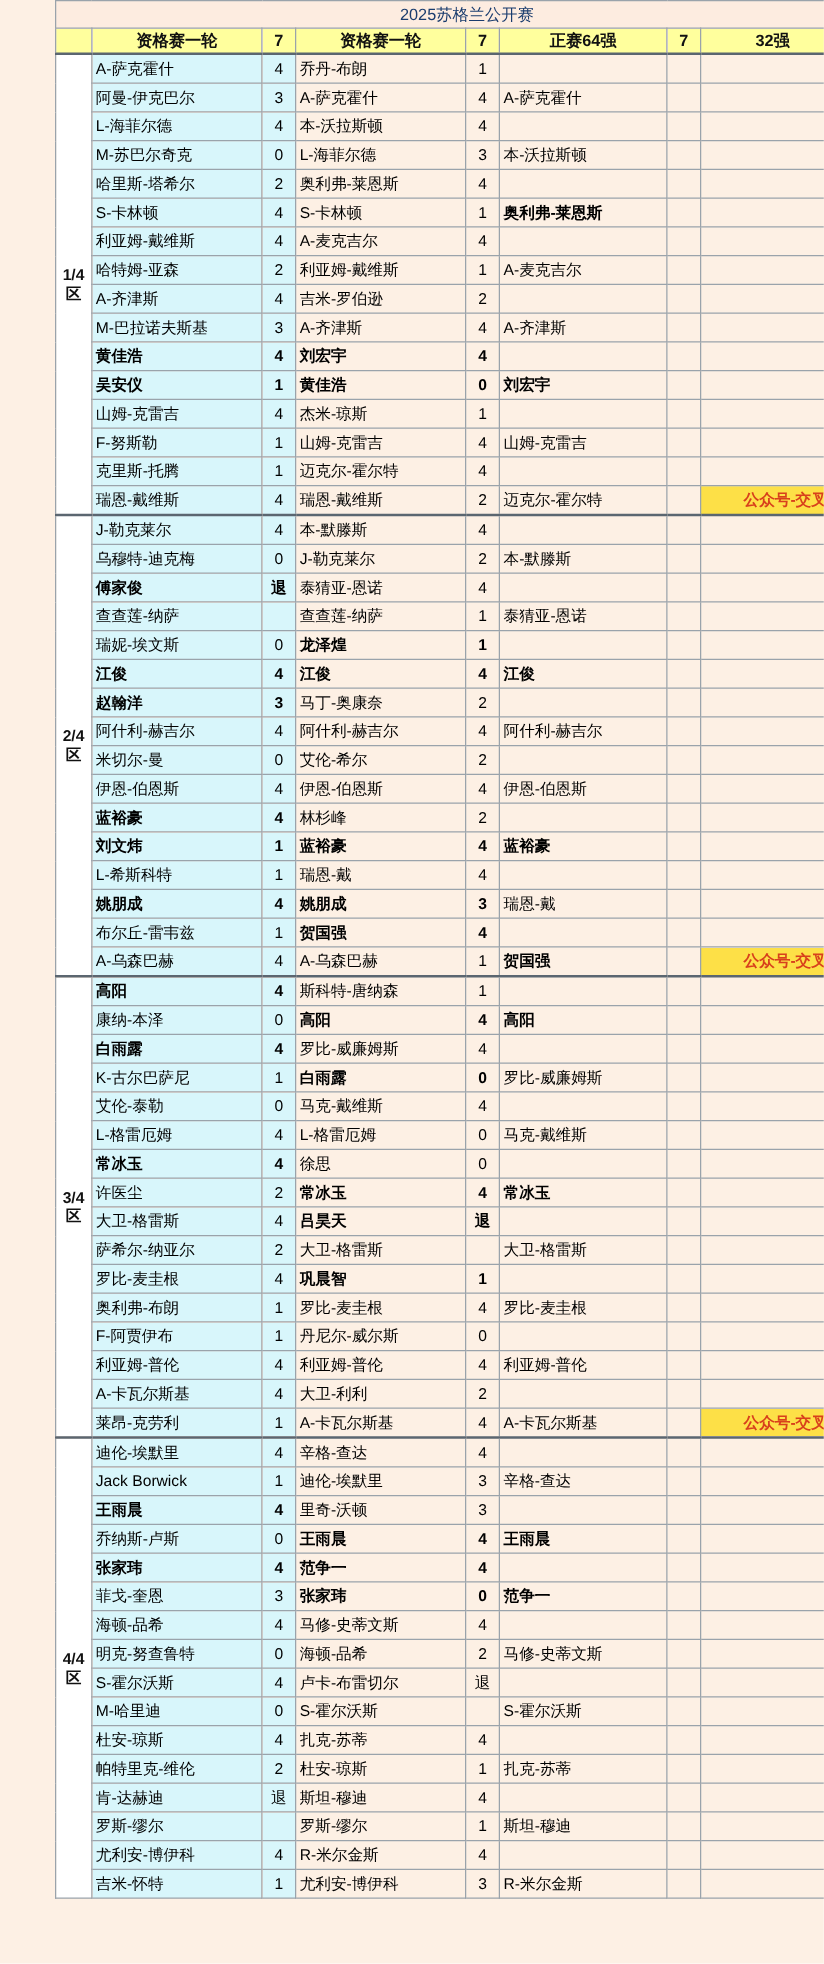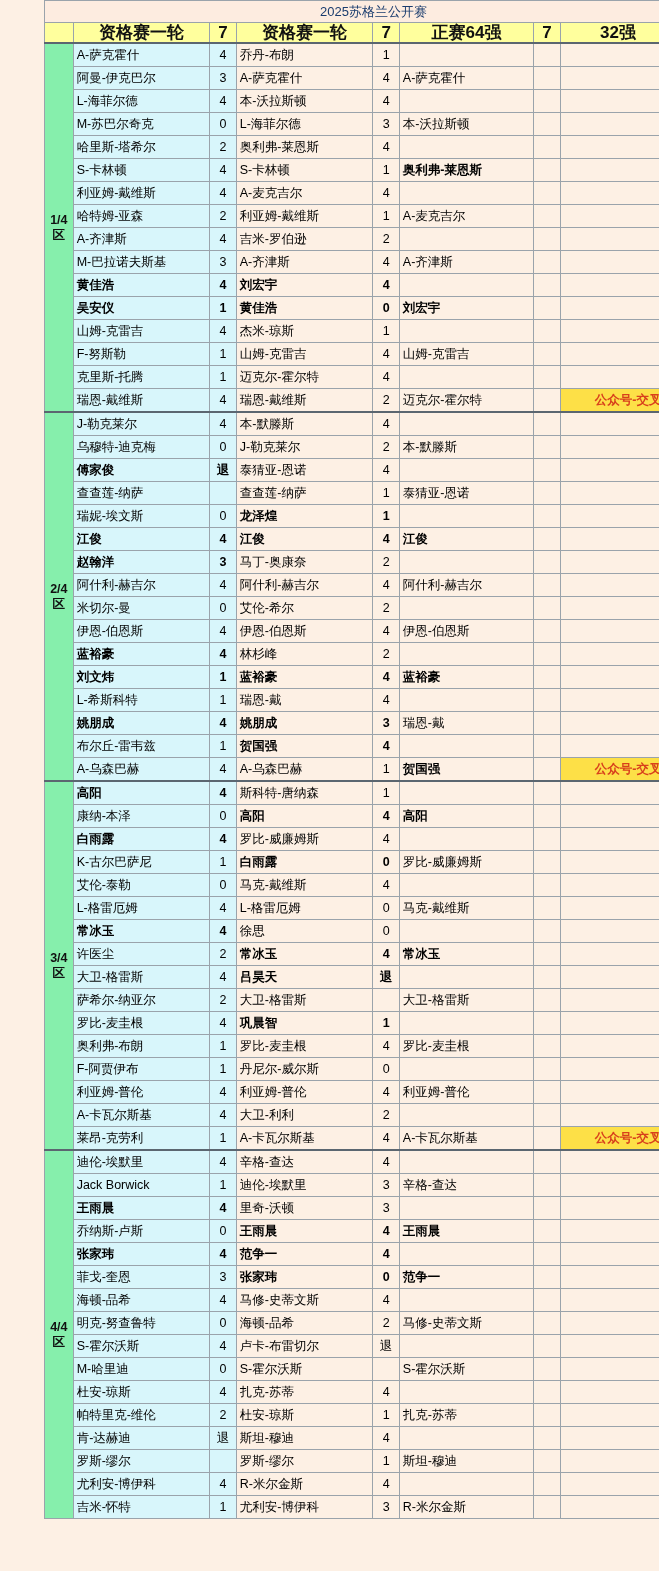--- a/index.html
+++ b/index.html
@@ -1,25 +1,25 @@
 <!DOCTYPE html>
 <html><head>
 <meta charset="utf-8">
 <style>
   html,body{margin:0;padding:0;background:#ffffff;}
   body{font-family:"Liberation Sans","DejaVu Sans",sans-serif;}
   #page{width:659px;height:1571px;position:relative;overflow:hidden;background:#fdf0e4;padding-left:44px;}
   table{border-collapse:collapse;width:659px;table-layout:fixed;}
   td,th{border:1px solid #9aa3ab;padding:0;font-size:12.5px;line-height:1;vertical-align:middle;}
   .title-row td{background:#fdece0;text-align:center;font-size:13px;color:#1a3c6e;height:21px;font-weight:normal;}
-  .hdr td{background:#ffff9d;text-align:center;font-weight:bold;color:#111;height:19px;font-size:17px;}
+  .hdr td{background:#ffff9d;text-align:center;font-weight:bold;color:#111;height:19px;font-size:13px;}
   .cell{height:22px;padding:0 3px;white-space:nowrap;overflow:hidden;}
   .name{text-align:left;font-size:12.5px;}
   .score{text-align:center;width:22px;font-size:12.5px;}
-  .zone{width:26px;text-align:center;background:#86efac;font-weight:bold;font-size:12.5px;color:#111;line-height:1.15;}
+  .zone{width:26px;text-align:center;background:#ffffff;font-weight:bold;font-size:12.5px;color:#111;line-height:1.15;}
   .r1{background:#d8f6fb;}
   .r2{background:#fdf0e4;}
   .r3{background:#fdf0e4;}
   .r4{background:#fdf0e4;}
   .s1{background:#d8f6fb;}
   .s2{background:#fdf0e4;}
   .s3{background:#fdf0e4;}
   .s4{background:#fdf0e4;}
   .bold{font-weight:bold;}
   .promo{color:#d8401c;font-weight:bold;text-align:right;font-size:12.5px;background:#fde047;letter-spacing:0px;}

